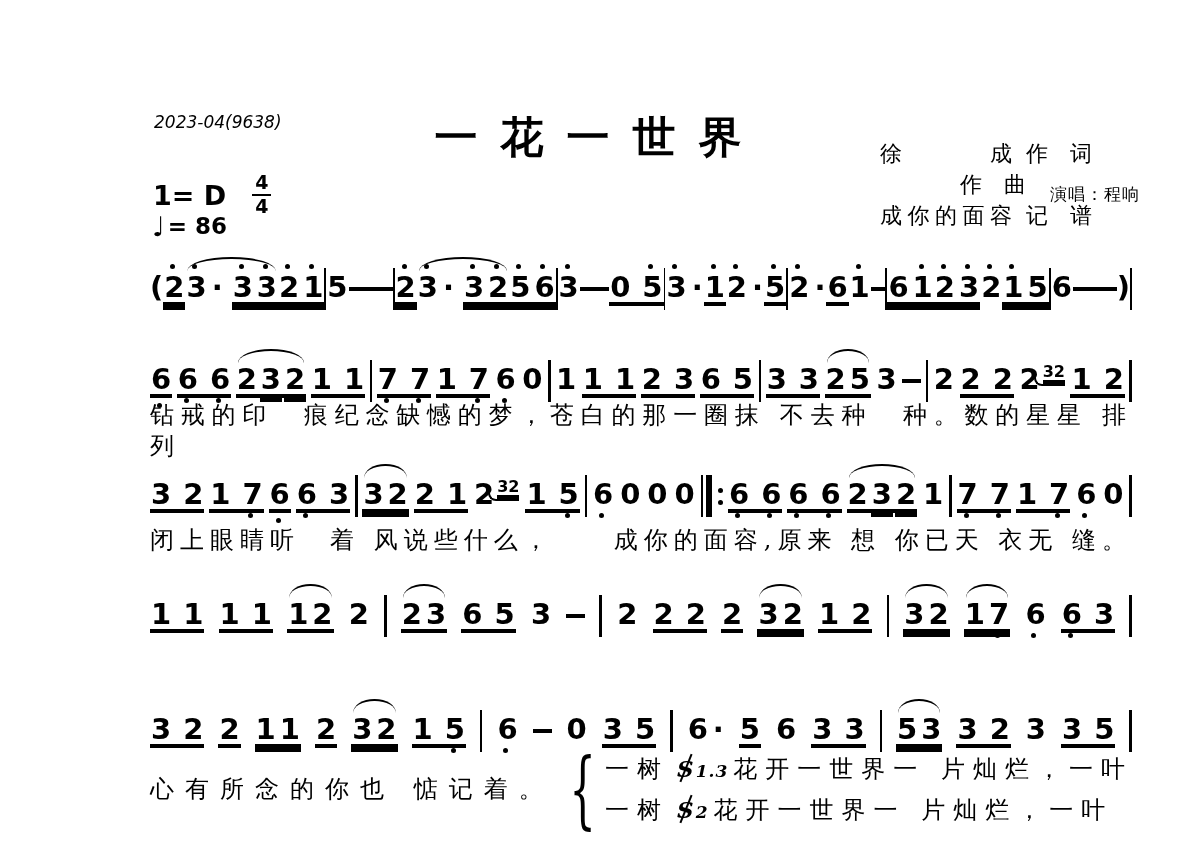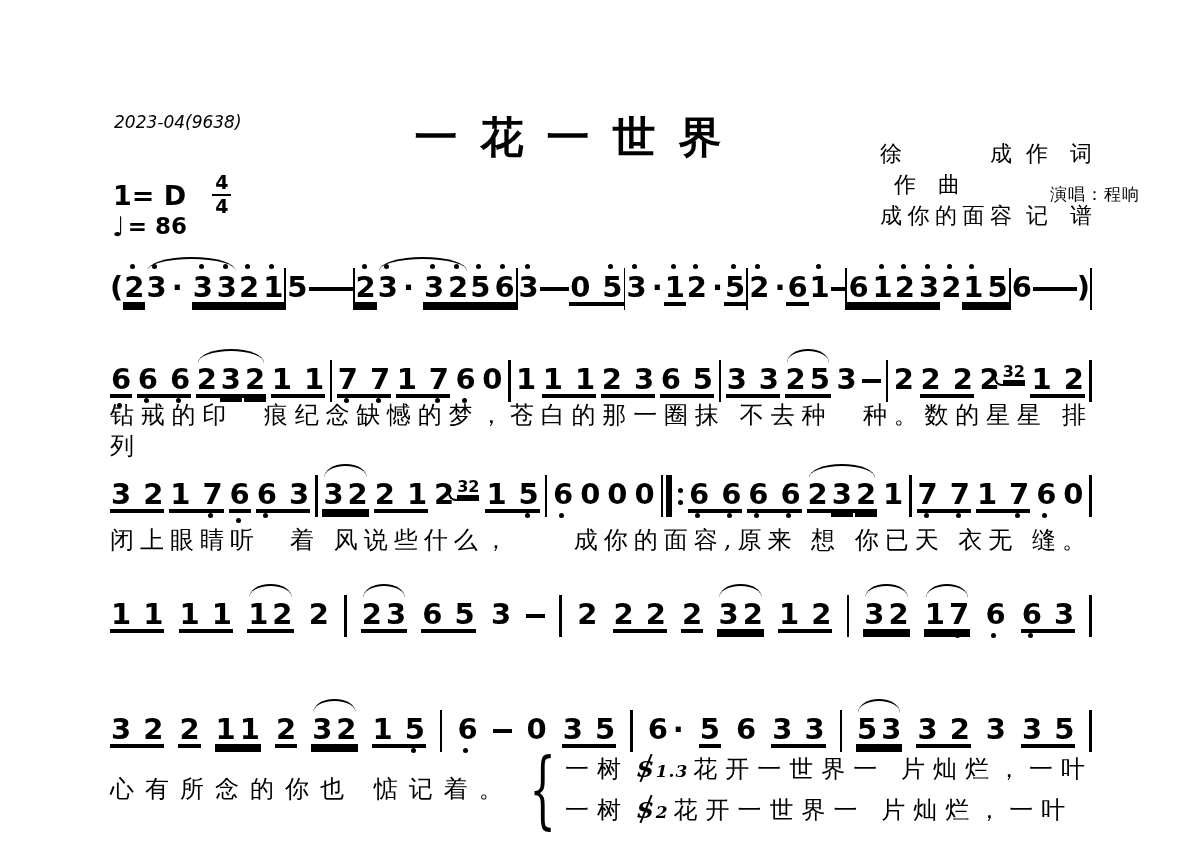--- a/index.html
+++ b/index.html
@@ -1,34 +1,34 @@
 <!DOCTYPE html>
 <html><head>
 <meta charset="utf-8">
 <style>
   html,body{margin:0;padding:0;background:#fff;}
   body{width:1200px;height:850px;position:relative;overflow:hidden;color:#000;}
-  .page{position:absolute;inset:0;background:#ffffff;}
+  .page{position:absolute;inset:0;background:#ffffff;margin-left:40px;}
 
   
   .catalog{position:absolute;left:114px;top:112px;font:italic 17px "DejaVu Sans",sans-serif;}
   .title{position:absolute;left:0;right:60px;top:114px;text-align:center;
          font:bold 43px/1.1 "DejaVu Serif",serif;letter-spacing:4px;}
   .subtitle{position:absolute;left:0;right:60px;top:183px;text-align:right;
          font:17px "DejaVu Serif",serif;letter-spacing:1px;}
   .keysig{position:absolute;left:113px;top:172px;display:flex;align-items:center;gap:26px;
          font:bold 27px/1 "DejaVu Sans",sans-serif;}
   .timesig{display:inline-flex;flex-direction:column;align-items:center;font:bold 19px/1 "DejaVu Sans",sans-serif;}
   .timesig .tnum{padding:1px 3px 2px;}
   .timesig .tnum.topn{border-bottom:2px solid #000;}
   .tempo{position:absolute;left:112px;top:213px;display:flex;align-items:center;gap:3px;
          font:bold 23px/1 "DejaVu Sans",sans-serif;}
   .tempo .qnote{font-size:27px;font-weight:normal;}
   .credits{position:absolute;right:108px;top:138px;font:22px/31px "DejaVu Serif",serif;}
-  .credit-row{display:flex;align-items:baseline;justify-content:space-between;}
+  .credit-row{display:flex;align-items:baseline;justify-content:center;}
   .cname{display:inline-block;width:132px;text-align:justify;text-align-last:justify;}
   .crole{margin-left:14px;display:inline-block;width:66px;text-align:justify;text-align-last:justify;}
 
   
   .score{position:absolute;left:110px;width:982px;top:0;height:850px;}
   .notes{position:absolute;left:0;right:0;height:30px;display:flex;
          justify-content:space-between;align-items:flex-end;}
   .r1{top:272px}.r2{top:364px}.r3{top:479px}.r4{top:599px}.r5{top:714px}
 
   .note{position:relative;display:inline-block;font:bold 29px/1 "DejaVu Sans",sans-serif;padding:0 1px;}

